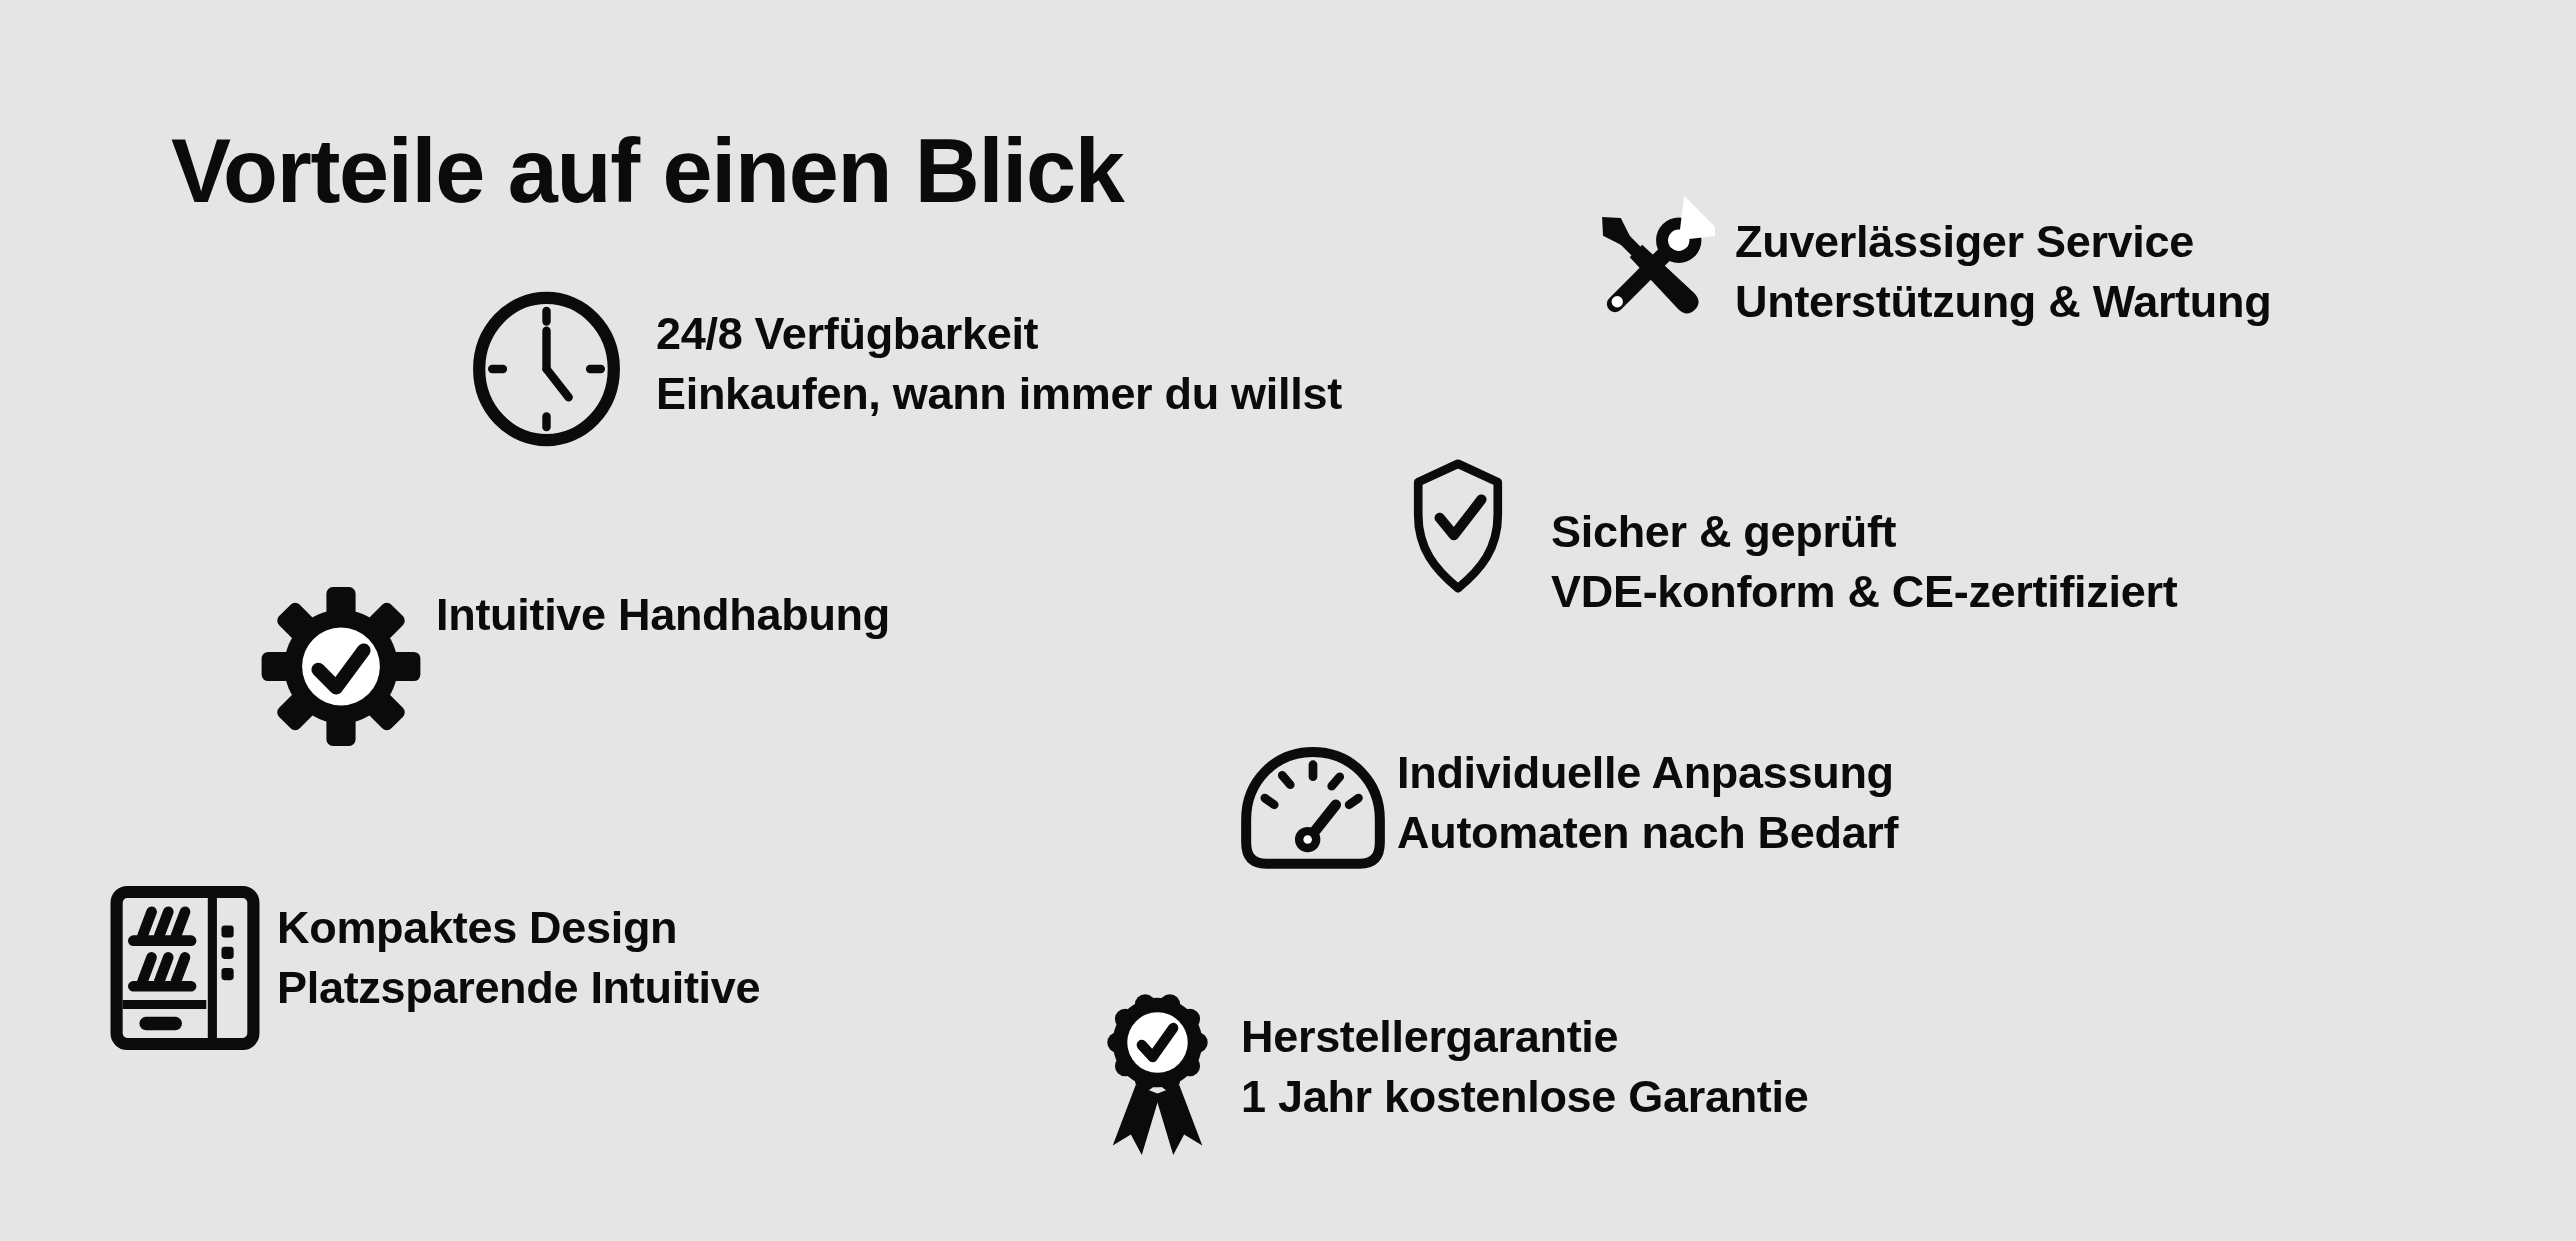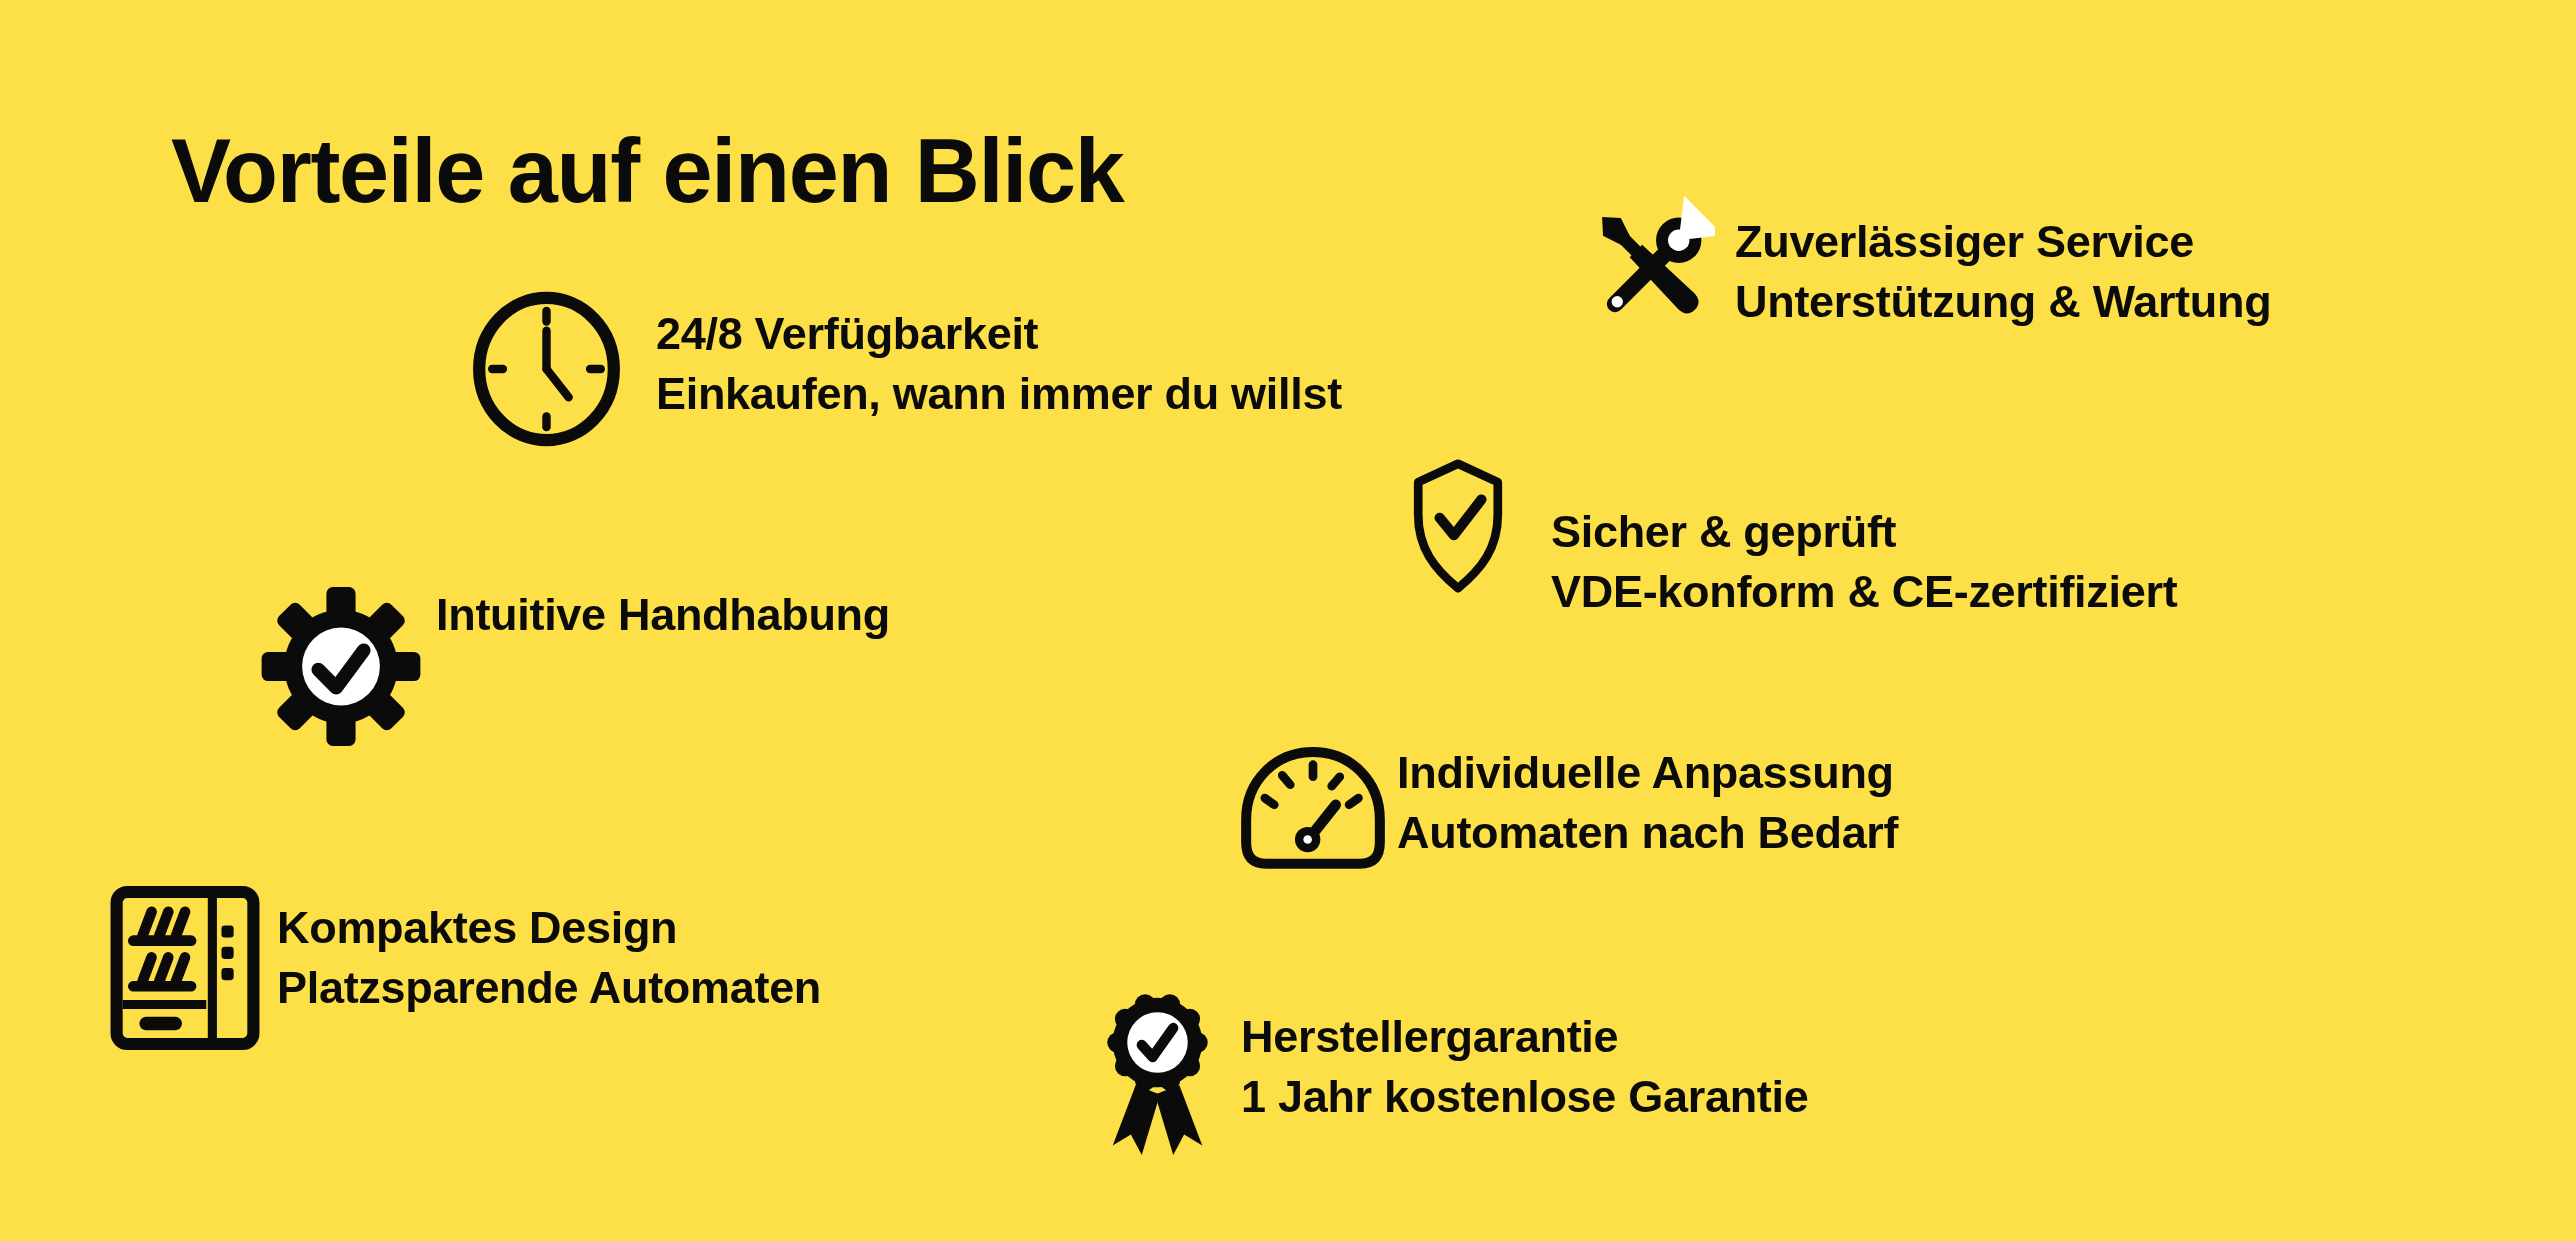--- a/index.html
+++ b/index.html
@@ -4,21 +4,21 @@
 <style>
   html, body {
     margin: 0;
     padding: 0;
     background: #ffffff;
   }
   .canvas {
     position: relative;
     width: 2576px;
     height: 1242px;
-    background: #fde047;
+    background: #e5e5e5;
     overflow: hidden;
     font-family: "Liberation Sans", "DejaVu Sans", sans-serif;
     color: #0b0b0b;
   }
   .page-title {
     position: absolute;
     left: 171px;
     top: 57px;
     font-size: 90px;
     font-weight: 700;
@@ -178,21 +178,21 @@
         <rect x="20" y="86" width="28" height="9" rx="4.5" fill="currentColor"></rect>
         <g fill="currentColor">
           <rect x="74" y="26" width="8" height="8" rx="2"></rect>
           <rect x="74" y="40" width="8" height="8" rx="2"></rect>
           <rect x="74" y="54" width="8" height="8" rx="2"></rect>
         </g>
       </svg>
     </span>
     <div class="f-text" style="left:168px; top:13.4px;">
       <div class="f-title">Kompaktes Design</div>
-      <div class="f-sub">Platzsparende Automaten</div>
+      <div class="f-sub">Platzsparende Intuitive</div>
     </div>
   </div>
 
   <div class="feature" style="left:1097px; top:986px;">
     <span class="f-icon" style="width:121px; height:176px;">
       <svg viewBox="0 0 100 142" aria-hidden="true">
         <g fill="currentColor">
           <polygon points="32,80 52,88 37,138 28,121 13,130"></polygon>
           <polygon points="68,80 48,88 63,138 72,121 87,130"></polygon>
           <circle cx="83" cy="45" r="8.5"></circle>

